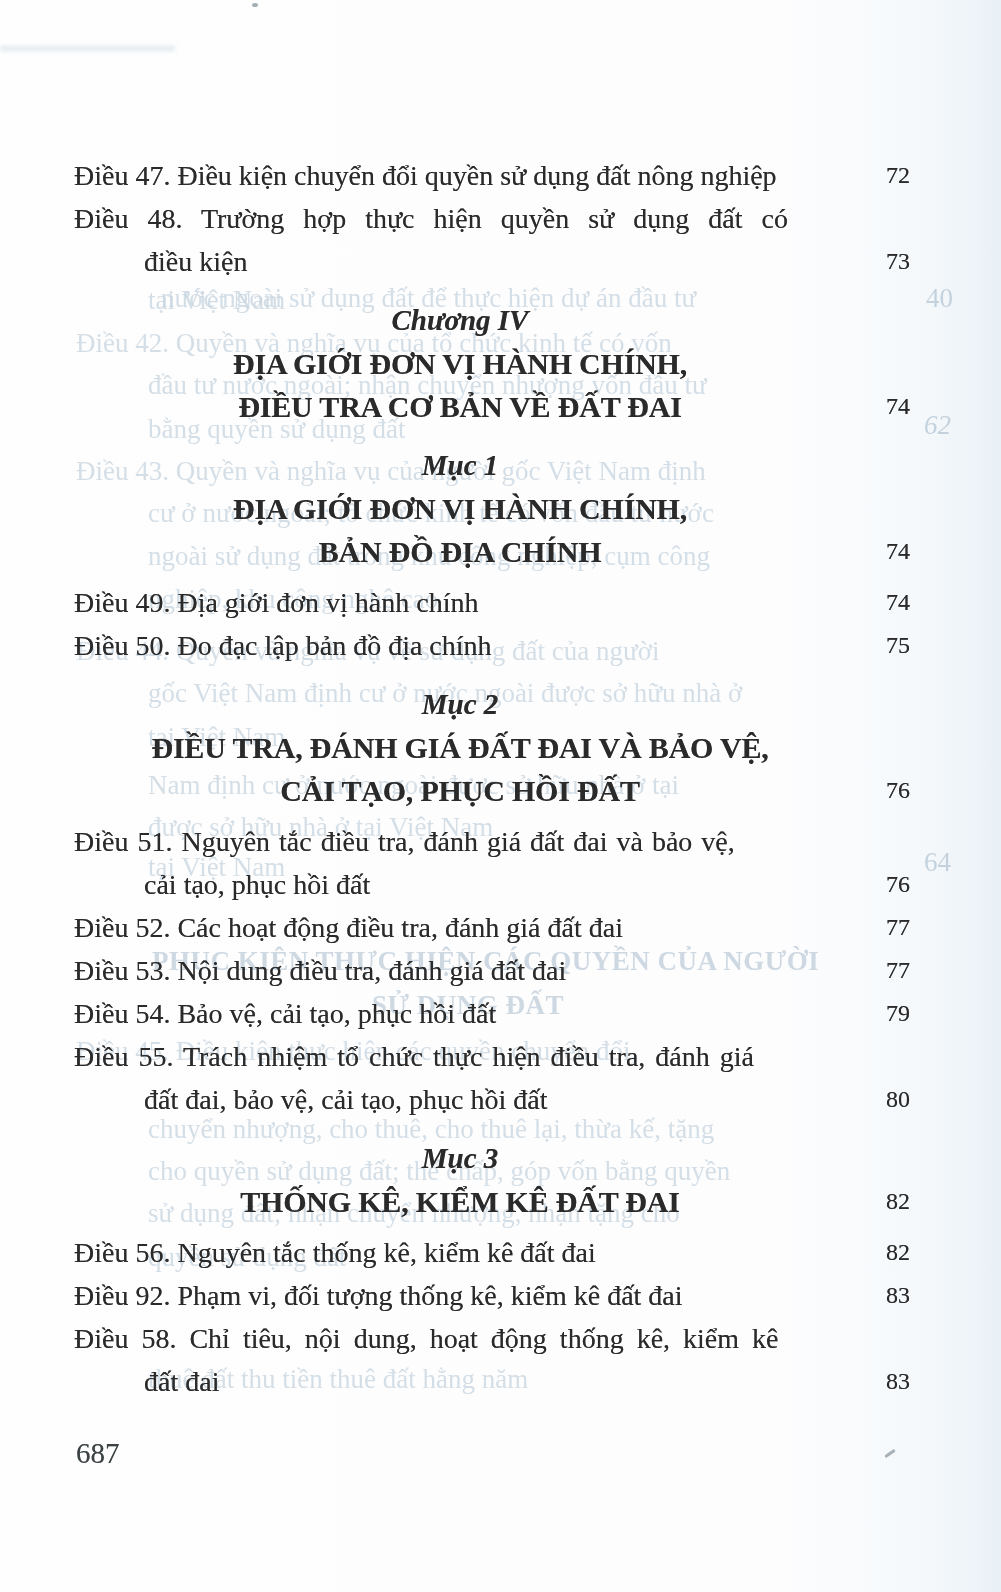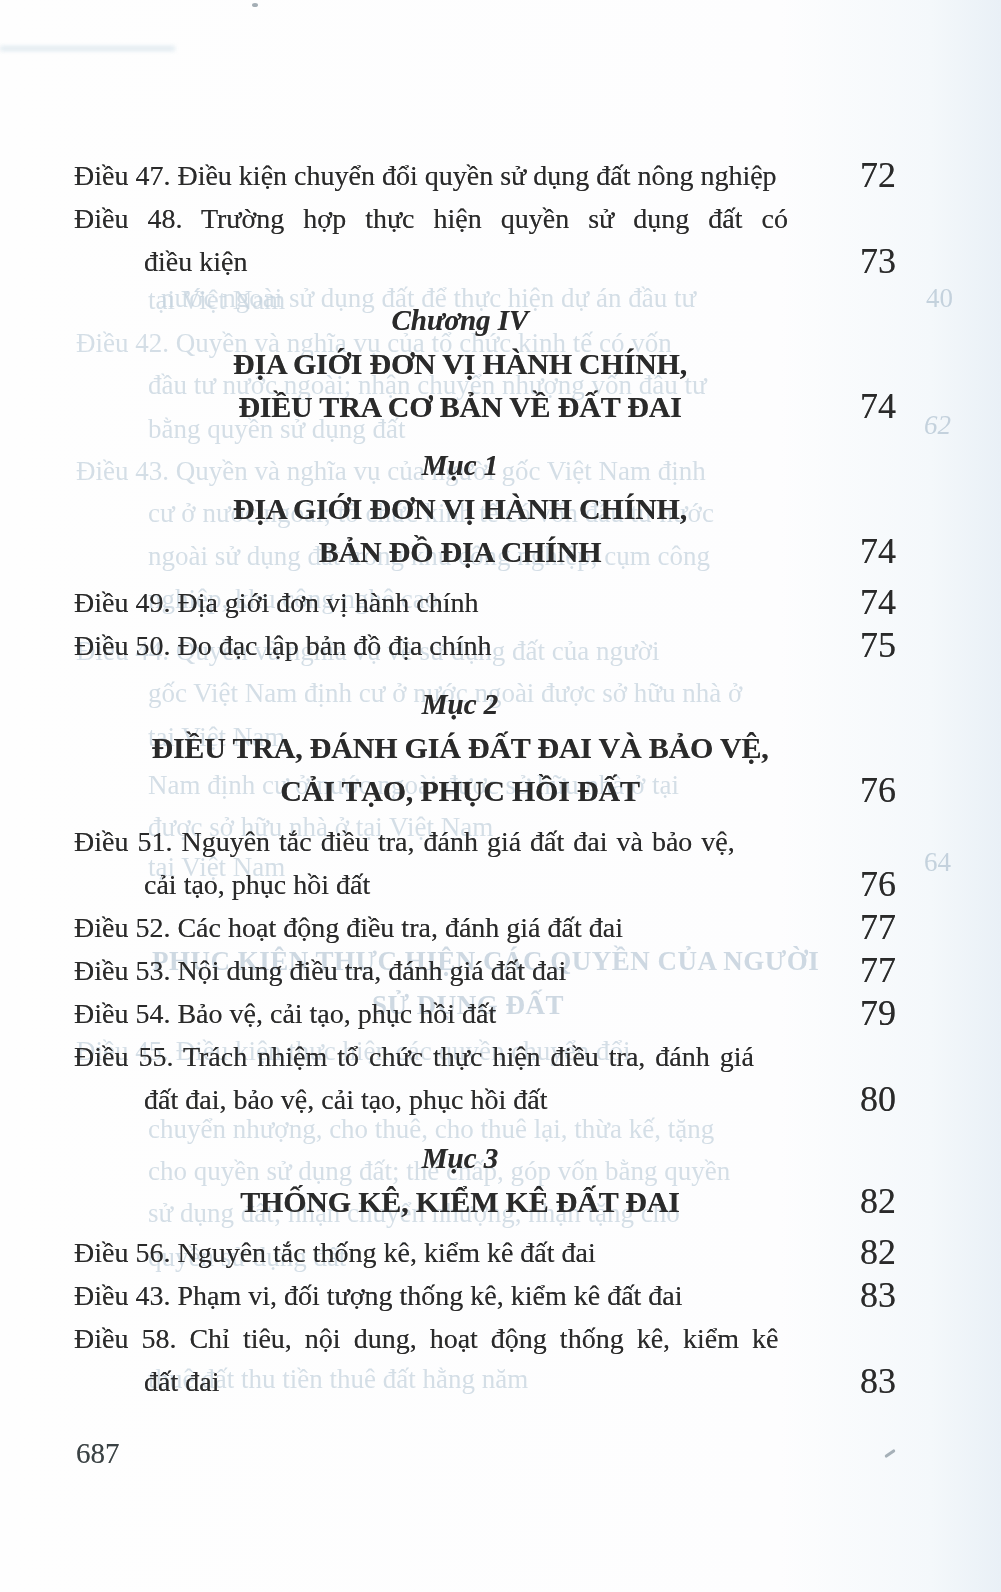--- a/index.html
+++ b/index.html
@@ -30,22 +30,22 @@
   
   .content {
     position:absolute; z-index:2;
     left:74px; right:91px; top:154px;
   }
   .block { display:flex; align-items:flex-end; }
   .block-head { margin-top:16px; margin-bottom:8px; }
   .text { flex:1; min-width:0; }
   .pgnum {
     width:64px; flex:0 0 64px;
-    text-align:center;
-    font-size:36px; line-height:43px;
+    text-align:right;
+    font-size:24px; line-height:43px;
     text-shadow:0 0 .5px rgba(20,20,20,.55);
   }
   .line {
     font-size:28px; line-height:43px;
     text-shadow:0 0 .5px rgba(20,20,20,.55);
   }
   .line.cont { padding-left:70px; }
   .block-head .text { text-align:center; }
   .h-label {
     font-style:italic; font-weight:bold;
@@ -209,21 +209,21 @@
         <div class="pgnum">82</div>
       </div>
       <div class="block block-entry">
         <div class="text">
           <div class="line">Điều 56. Nguyên tắc thống kê, kiểm kê đất đai</div>
         </div>
         <div class="pgnum">82</div>
       </div>
       <div class="block block-entry">
         <div class="text">
-          <div class="line">Điều 43. Phạm vi, đối tượng thống kê, kiểm kê đất đai</div>
+          <div class="line">Điều 92. Phạm vi, đối tượng thống kê, kiểm kê đất đai</div>
         </div>
         <div class="pgnum">83</div>
       </div>
       <div class="block block-entry">
         <div class="text">
           <div class="line" style="word-spacing: 6px;">Điều 58. Chỉ tiêu, nội dung, hoạt động thống kê, kiểm kê</div>
           <div class="line cont">đất đai</div>
         </div>
         <div class="pgnum">83</div>
       </div>

